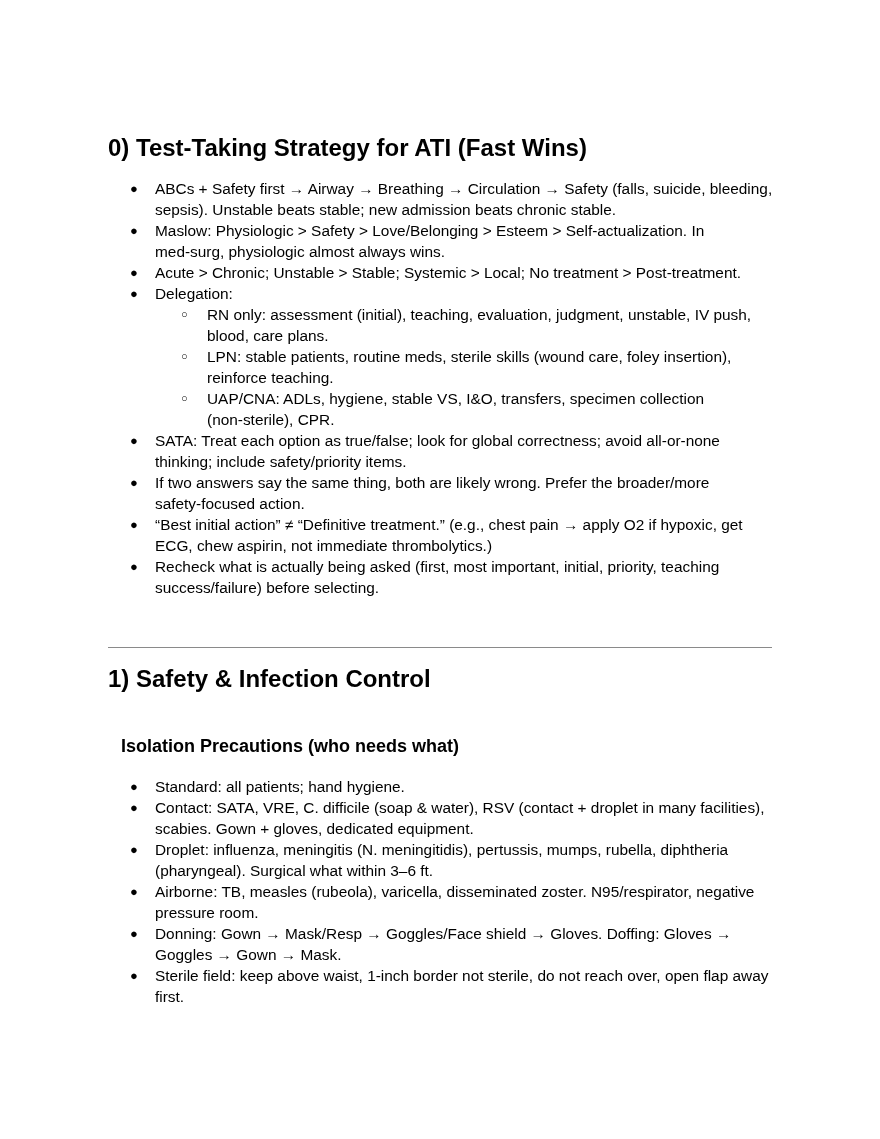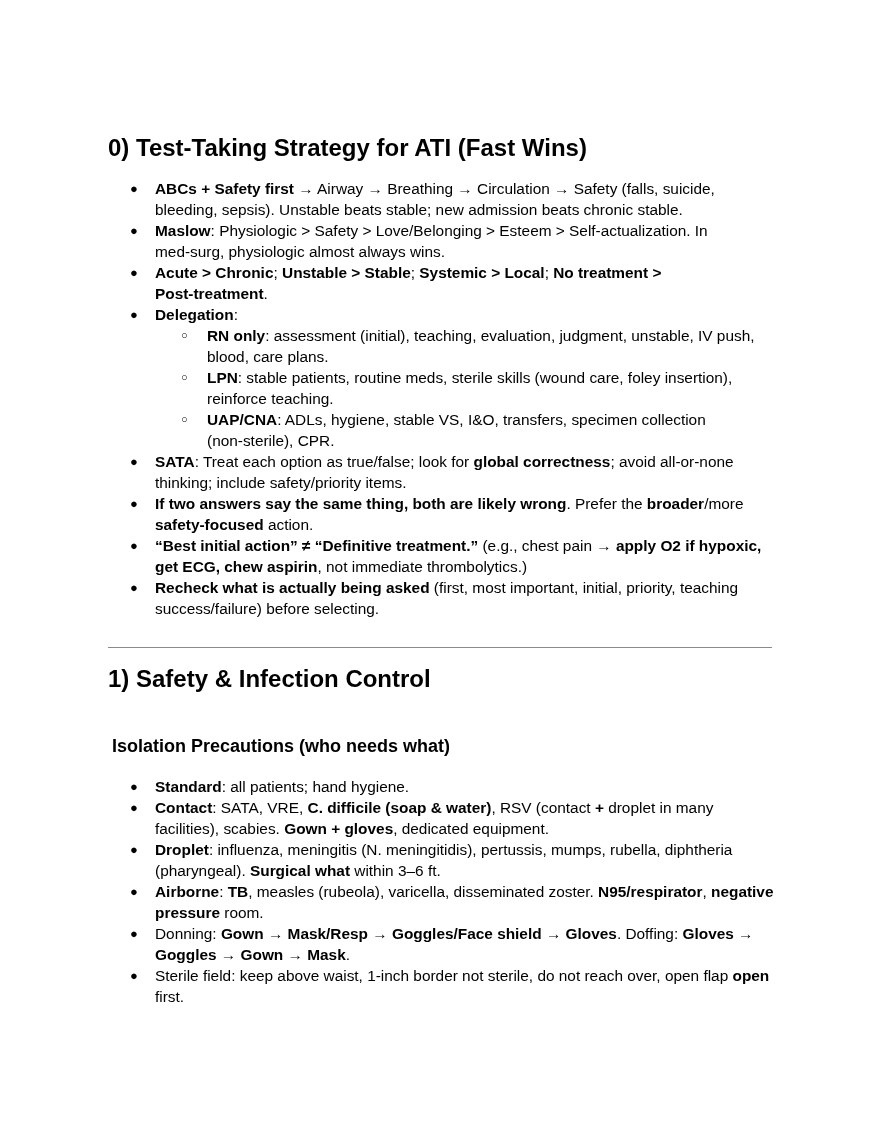--- a/index.html
+++ b/index.html
@@ -1,27 +1,27 @@
 <!DOCTYPE html>
 <html><head>
 <meta charset="utf-8">
 <style>
   html, body { margin: 0; padding: 0; background: #ffffff; }
   body { width: 880px; height: 1139px; position: relative; overflow: hidden;
          font-family: "Liberation Sans", sans-serif; color: #000; }
   .page { position: absolute; left: 104px; top: 0; width: 672px; }
   h1 { font-size: 24px; font-weight: bold; margin: 4px; position: absolute; left: 0; white-space: nowrap; line-height: 30px; }
-  h2 { font-size: 18px; font-weight: bold; margin: 0; position: absolute; left: 8px; white-space: nowrap; line-height: 24px; }
+  h2 { font-size: 18px; font-weight: bold; margin: 0; position: absolute; left: 17px; white-space: nowrap; line-height: 24px; }
   ul.lvl1 { list-style: none; margin: 0; padding: 0; position: absolute; left: 0; width: 672px; }
   ul.lvl1 > li { position: relative; padding-left: 51px; font-size: 15.4px; line-height: 21px; }
   ul.lvl1 > li > .bullet { position: absolute; left: 26px; top: 0; font-size: 13px; }
   ul.lvl2 { list-style: none; margin: 0; padding: 0; }
   ul.lvl2 > li { position: relative; padding-left: 52px; }
   ul.lvl2 > li > .bullet { position: absolute; left: 26px; top: 0; font-size: 11px; }
-  b { font-weight: bold; text-align: center; }
+  b { font-weight: normal; text-align: center; }
   hr.divider { position: absolute; left: 108px; top: 647px; width: 664px; height: 0; border: none; border-top: 1px solid #8a8a8a; margin: 0; }
 </style>
 </head>
 <body>
 
 <div class="page">
 
   <h1 style="top:129px;">0) Test‑Taking Strategy for ATI (Fast Wins)</h1>
 
   <ul class="lvl1" style="top:178px;">
@@ -92,18 +92,18 @@
     <li>
       <span class="bullet">●</span>
       <b>Airborne</b><span>: </span><b>TB</b><span>, measles (rubeola), varicella, disseminated zoster. </span><b>N95/respirator</b><span>, </span><b>negative pressure</b><span> room.</span>
     </li>
     <li>
       <span class="bullet">●</span>
       <span>Donning: </span><b>Gown → Mask/Resp → Goggles/Face shield → Gloves</b><span>. Doffing: </span><b>Gloves → Goggles → Gown → Mask</b><span>.</span>
     </li>
     <li>
       <span class="bullet">●</span>
-      <span>Sterile field: keep above waist, 1‑inch border not sterile, do not reach over, open flap </span><b>open</b><span> first.</span>
+      <span>Sterile field: keep above waist, 1‑inch border not sterile, do not reach over, open flap </span><b>away</b><span> first.</span>
     </li>
   </ul>
 </div>
 
 <hr class="divider">
 
 </body></html>

